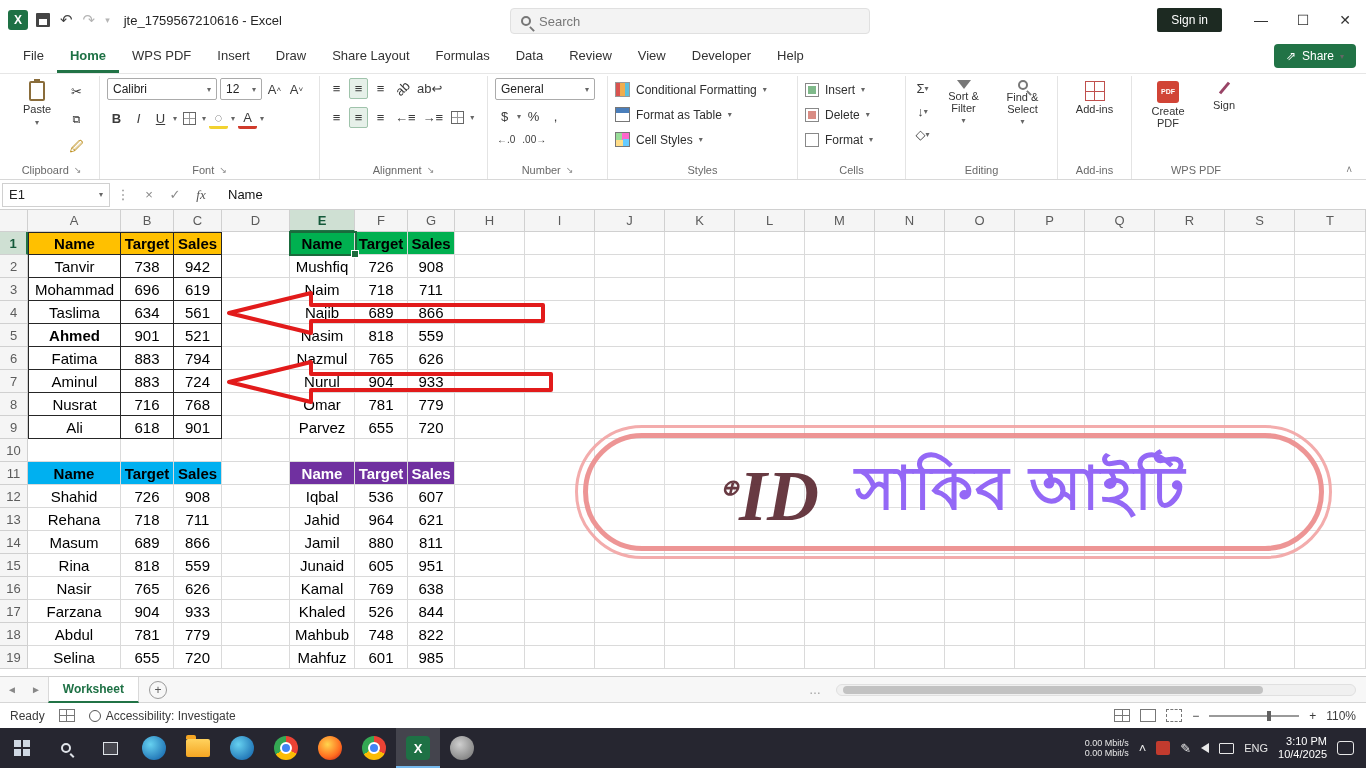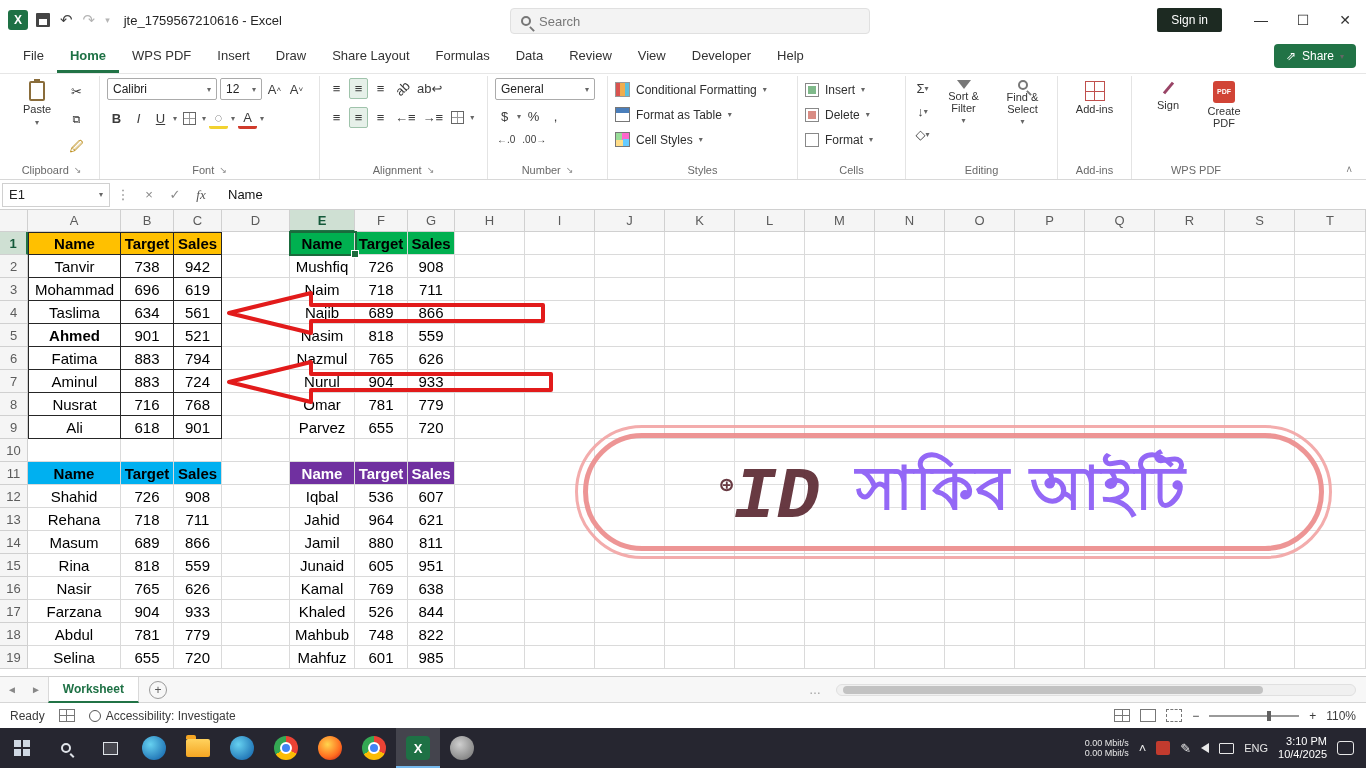--- a/index.html
+++ b/index.html
@@ -80,21 +80,21 @@
   .hdr.sel { background:#cfe0d3; color:#14593a; font-weight:bold; }
   .colhdr.sel { border-bottom:2px solid #217346; }
   .rowhdr.sel { border-right:2px solid #217346; }
   .cell { background:#fff; border-right:1px solid #dadada; border-bottom:1px solid #dadada; font-size:15px; color:#000; display:flex; align-items:center; justify-content:center; overflow:hidden; white-space:nowrap; }
   .cell.thead { font-weight:bold; }
   .overlay { position:absolute; inset:0; pointer-events:none; }
   .selbox { position:absolute; left:289px; top:21px; width:68px; height:25px; border:2px solid #1a6b3c; }
   .selbox::after { content:""; position:absolute; right:-4px; bottom:-4px; width:6px; height:6px; background:#1a6b3c; border:1px solid #fff; }
   .wm { position:absolute; left:575px; top:215px; width:757px; height:134px; border:3px solid #f2a5a5; border-radius:70px; display:flex; align-items:center; justify-content:center; opacity:.92; }
   .wm-inner { position:absolute; inset:5px; border:5px solid #ec8d8d; border-radius:62px; display:flex; align-items:center; justify-content:center; gap:24px; background:rgba(255,255,255,.15); }
-  .wm-logo { font-family:Liberation Mono, monospace; font-weight:bold; font-style:italic; font-size:72px; color:#5c2a33; line-height:70px; }
+  .wm-logo { font-family:Liberation Serif, serif; font-weight:bold; font-style:italic; font-size:72px; color:#5c2a33; line-height:70px; }
   .wm-globe { font-size:22px; color:#5c2a33; vertical-align:super; }
   .wm-text { font-size:60px; font-weight:bold; color:#8b5cf6; text-shadow:0 0 2px #fff, 0 0 1px #fff; letter-spacing:2px;margin-left:12px; }
 
   
   .sheetbar { height:26px; display:flex; align-items:center; background:#f7f7f7; border-top:1px solid #cfcfcf; font-size:12px; color:#444; position:relative; }
   .nav { padding:0 7px; color:#888; font-size:10px; }
   .stab { height:26px; display:flex; align-items:center; padding:0 14px; background:#fff; border-right:1px solid #d9d9d9; border-left:1px solid #d9d9d9; color:#1E7145; font-weight:bold; border-bottom:2px solid #217346; }
   .addsheet { width:18px; height:18px; border-radius:50%; border:1px solid #9a9a9a; display:flex; align-items:center; justify-content:center; margin-left:10px; color:#555; }
   .hscroll { position:absolute; right:10px; width:520px; height:12px; background:#f0f0f0; border:1px solid #e0e0e0; border-radius:6px; }
   .hthumb { position:absolute; left:6px; top:1px; width:420px; height:8px; background:#c2c2c2; border-radius:4px; }
@@ -371,26 +371,26 @@
         </div>
       </div>
       <div class="glabel">
           <span>Add-ins</span>
         </div>
     </div>
 
     <div class="rgroup" style="width:128px; border-right:none">
       <div class="gbody" style="justify-content:center">
         <div class="bbtn">
+          <span class="pdf-ico">PDF</span>
+          <span>Create PDF</span>
+        </div>
+        <div class="bbtn">
           <span class="pen-ico"></span>
           <span>Sign</span>
-        </div>
-        <div class="bbtn">
-          <span class="pdf-ico">PDF</span>
-          <span>Create PDF</span>
         </div>
       </div>
       <div class="glabel">
           <span>WPS PDF</span>
         </div>
     </div>
 
     <div class="collapse">˄</div>
   </div>
 

